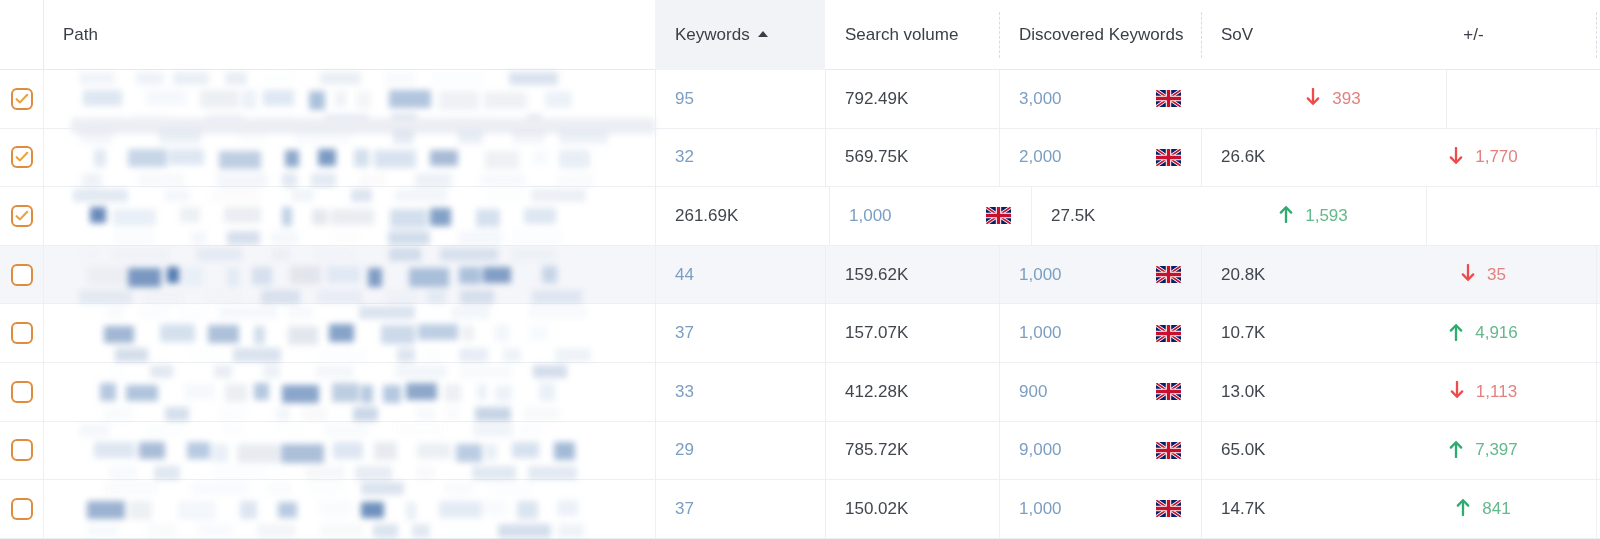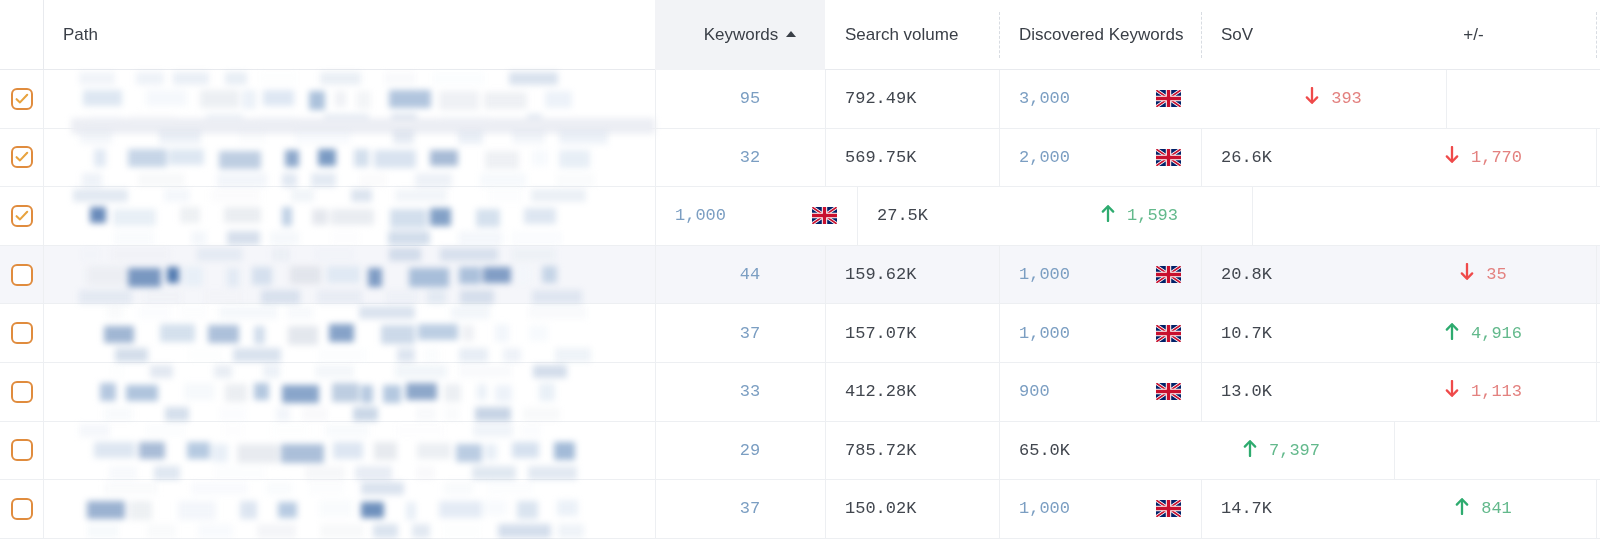--- a/index.html
+++ b/index.html
@@ -39,42 +39,42 @@
   .sort-caret {
     display:inline-block; margin-left:8px;
     width:0; height:0;
     border-left:5px solid transparent;
     border-right:5px solid transparent;
     border-bottom:6px solid #3a3f47;
     position: relative; top: -1px;
   }
 
   
-  .tbody { width:1600px;font-family:Liberation Mono, monospace; }
+  .tbody { width:1600px; }
   .tr {
     display:flex; height:58.6px; width:1600px;
     border-bottom:1px solid #edeff2; position:relative;
   }
   .tr.hover { background:#f5f6fa; }
 
   .td {
     display:flex; align-items:center;
     font-size:17px; color:#41464e;
     padding: 0 0 0 20px; position:relative; height:100%;
     white-space: nowrap;
   }
   .td.divider::before {
     content:""; position:absolute; left:0; top:0; bottom:0;
     border-left:1px solid #edeff2;
   }
 
   
   .c-check   { width:43px;  flex:0 0 43px;  padding:0; justify-content:center; }
   .c-path    { width:612px; flex:0 0 612px; }
-  .c-kw      { width:170px; flex:0 0 170px;justify-content:center; }
+  .c-kw      { width:170px; flex:0 0 170px; }
   .c-vol     { width:174px; flex:0 0 174px; }
   .c-disc    { width:202px; flex:0 0 202px; }
   .c-sov     { width:150px; flex:0 0 150px; }
   .c-pm      { width:245px; flex:0 0 245px; }
   .c-rev     { width:164px; flex:0 0 164px; }
 
   
   .checkbox {
     width:22px; height:22px; border:2px solid #e08c3e;
     border-radius:6px; background:#fff;
@@ -319,20 +319,23 @@
             <span class="blk" style="left:448px;top:44px;width:52px;height:14px;background:#f2f6fb;opacity:0.29"></span>
             <span class="blk" style="left:10px;top:2px;width:55px;height:13px;background:#7b9bc4;opacity:0.22"></span>
             <span class="blk" style="left:101px;top:2px;width:26px;height:13px;background:#cbd9ea;opacity:0.21"></span>
             <span class="blk" style="left:148px;top:2px;width:49px;height:13px;background:#dfe3ea;opacity:0.13"></span>
             <span class="blk" style="left:228px;top:2px;width:23px;height:13px;background:#cbd9ea;opacity:0.27"></span>
             <span class="blk" style="left:288px;top:2px;width:21px;height:13px;background:#5c81b4;opacity:0.21"></span>
             <span class="blk" style="left:332px;top:2px;width:52px;height:13px;background:#9ab4d4;opacity:0.13"></span>
             <span class="blk" style="left:425px;top:2px;width:35px;height:13px;background:#f2f6fb;opacity:0.25"></span>
             <span class="blk" style="left:468px;top:2px;width:55px;height:13px;background:#4a74ad;opacity:0.11"></span>
           </div>
+        </div>
+        <div class="td c-vol divider">
+          <span>261.69K</span>
         </div>
         <div class="td c-disc divider">
           <div class="disc-inner">
             <span class="link">1,000</span>
             <span>
               <svg class="flag" viewBox="0 0 60 40" preserveAspectRatio="none">
                 <rect width="60" height="40" fill="#012169"></rect>
                 <path d="M0,0 L60,40 M60,0 L0,40" stroke="#fff" stroke-width="8"></path>
                 <path d="M0,0 L60,40 M60,0 L0,40" stroke="#C8102E" stroke-width="4"></path>
                 <path d="M30,0 V40 M0,20 H60" stroke="#fff" stroke-width="13"></path>
@@ -608,20 +611,34 @@
             <span class="blk" style="left:410px;top:2px;width:40px;height:13px;background:#b4c8e0;opacity:0.20"></span>
             <span class="blk" style="left:458px;top:2px;width:20px;height:13px;background:#dce6f2;opacity:0.11"></span>
           </div>
         </div>
         <div class="td c-kw divider">
           <span class="link">29</span>
         </div>
         <div class="td c-vol divider">
           <span>785.72K</span>
         </div>
+        <div class="td c-disc divider">
+          <div class="disc-inner">
+            <span class="link">9,000</span>
+            <span>
+              <svg class="flag" viewBox="0 0 60 40" preserveAspectRatio="none">
+                <rect width="60" height="40" fill="#012169"></rect>
+                <path d="M0,0 L60,40 M60,0 L0,40" stroke="#fff" stroke-width="8"></path>
+                <path d="M0,0 L60,40 M60,0 L0,40" stroke="#C8102E" stroke-width="4"></path>
+                <path d="M30,0 V40 M0,20 H60" stroke="#fff" stroke-width="13"></path>
+                <path d="M30,0 V40 M0,20 H60" stroke="#C8102E" stroke-width="8"></path>
+              </svg>
+            </span>
+          </div>
+        </div>
         <div class="td c-sov divider">
           <span>65.0K</span>
         </div>
         <div class="td c-pm">
           <div class="pm up">
             <span class="arrow"><svg width="14" height="18" viewBox="0 0 14 18" fill="none">
                 <path d="M7 17 V3" stroke="#2eab6f" stroke-width="2.3" stroke-linecap="round"></path>
                 <path d="M1.8 7.6 L7 2.2 L12.2 7.6" stroke="#2eab6f" stroke-width="2.3" stroke-linecap="round" stroke-linejoin="round"></path>
               </svg></span>
             <span class="val">7,397</span>

